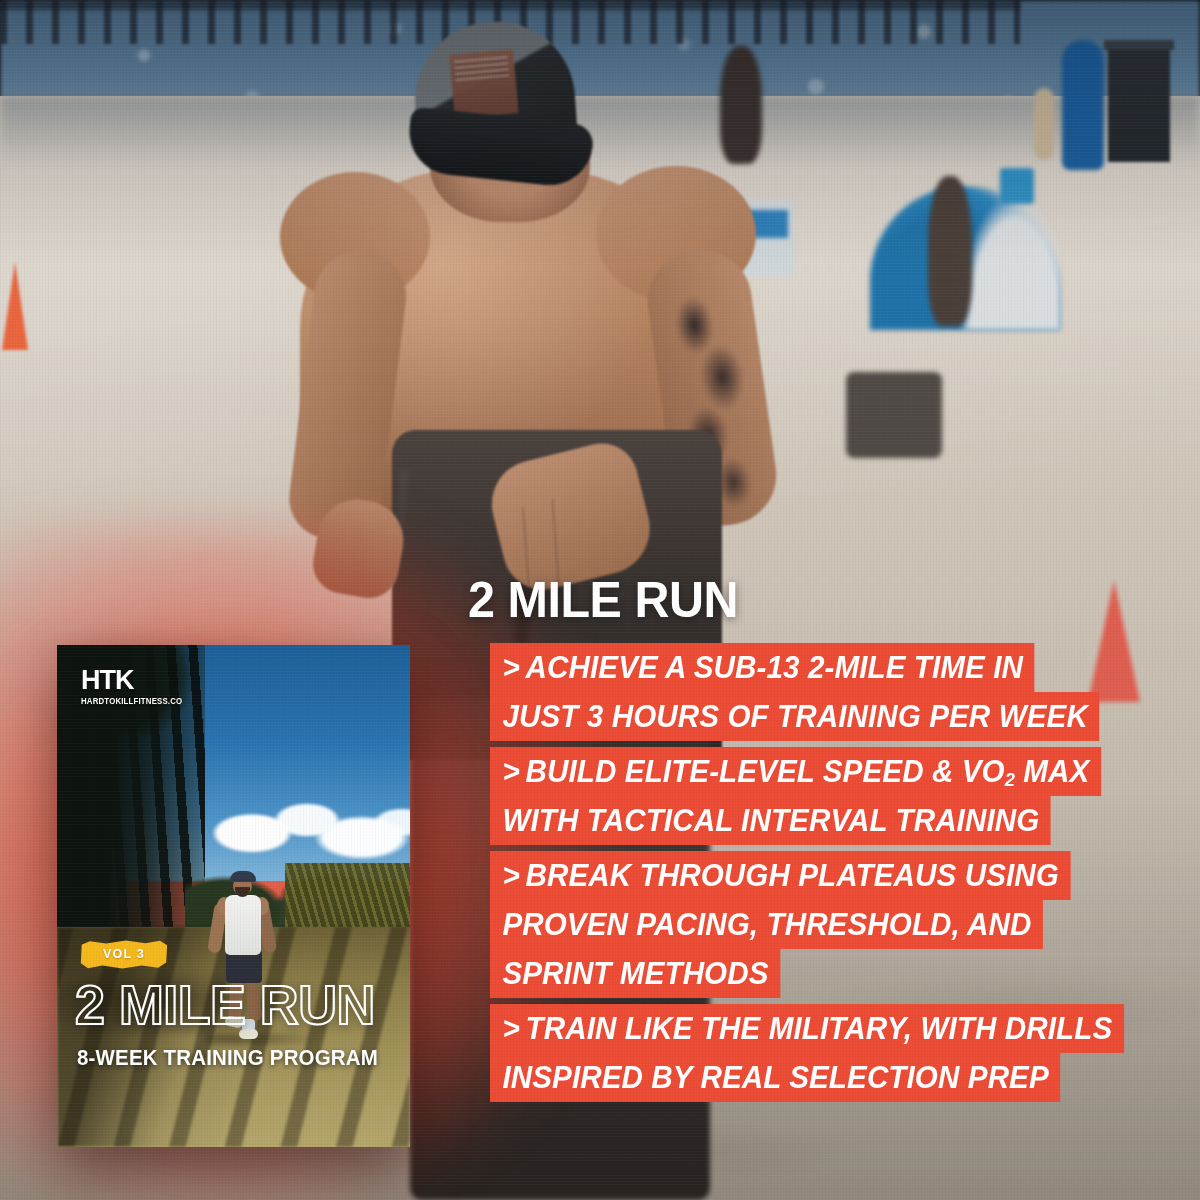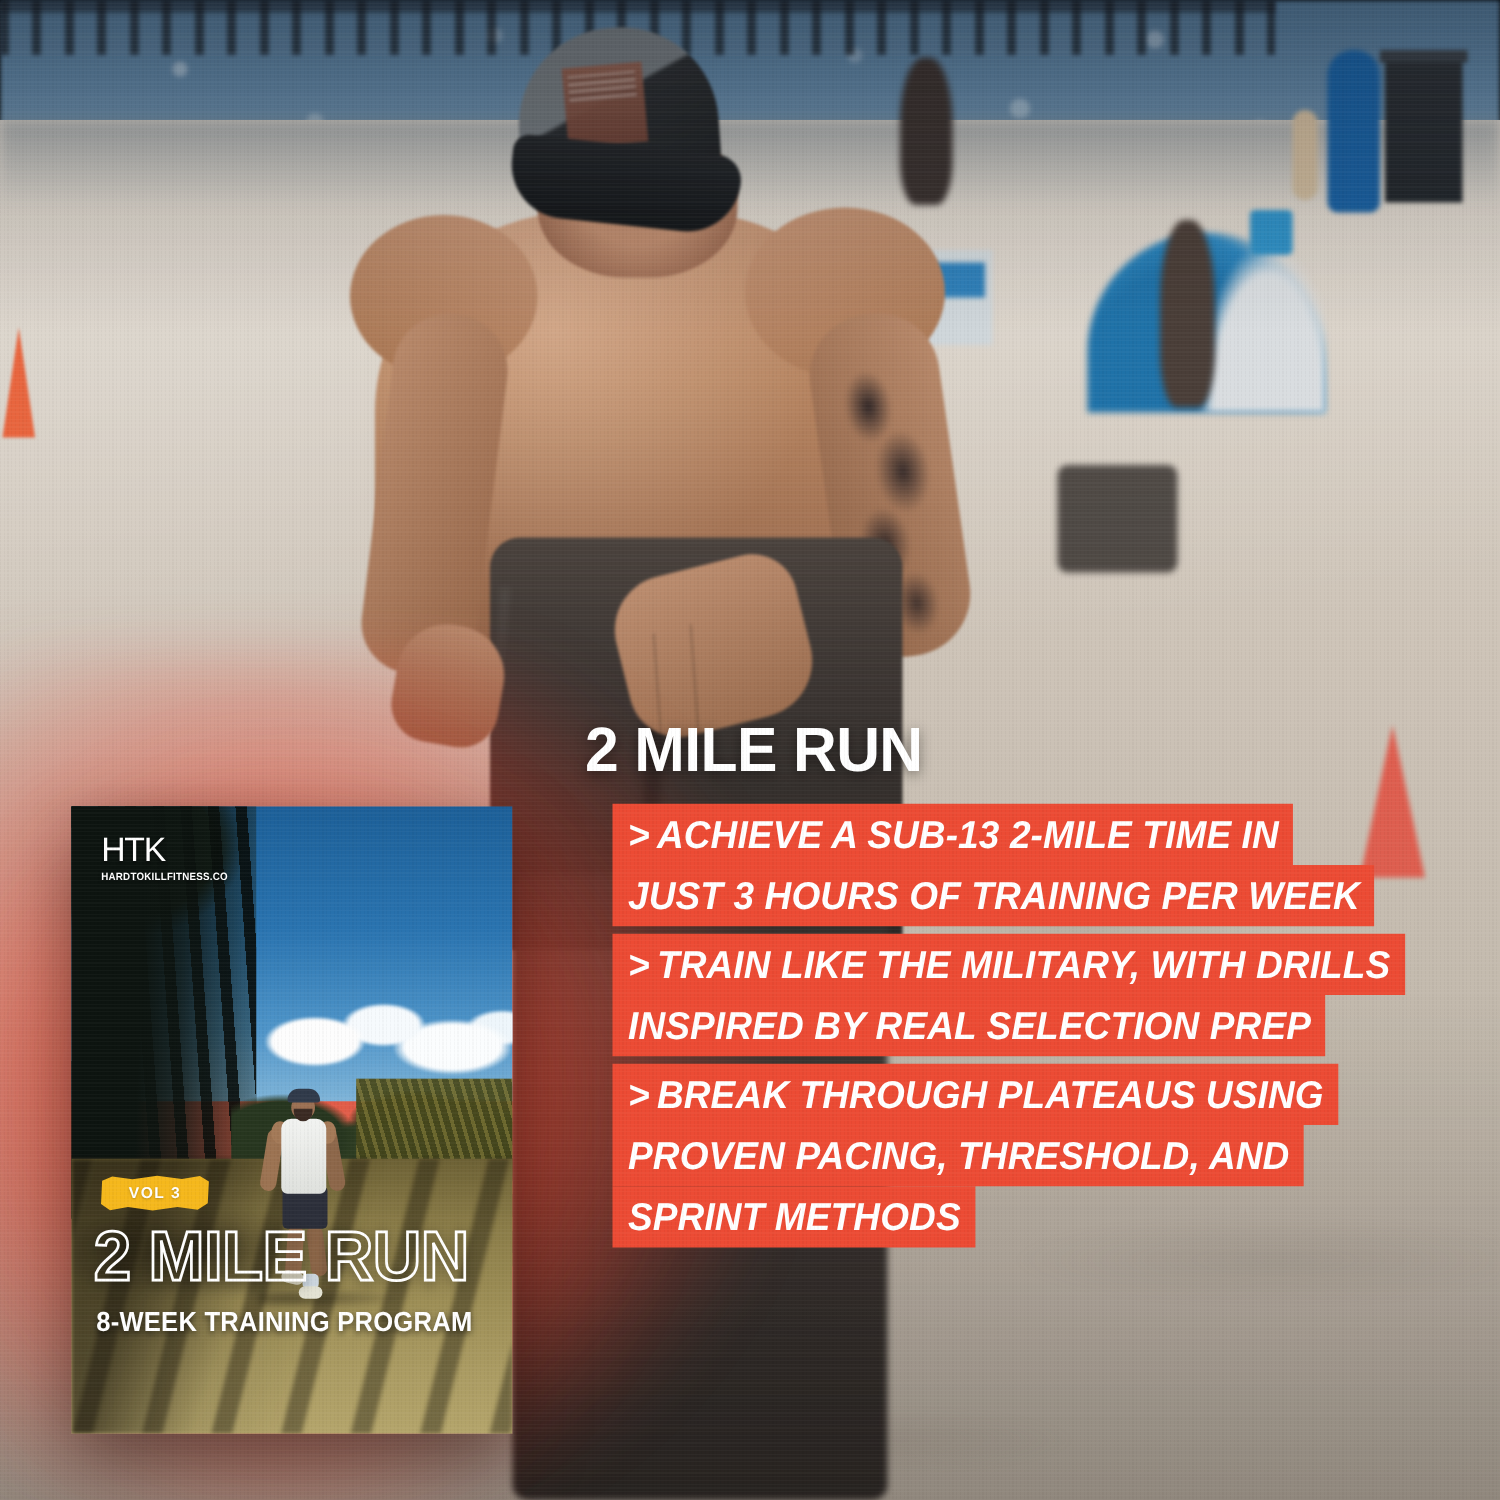--- a/index.html
+++ b/index.html
@@ -329,21 +329,21 @@
   .pcr-leg-l { left:172px; top:336px; width:13px; height:44px; background:#9a7150; border-radius:6px; transform:rotate(4deg); }
   .pcr-leg-r { left:190px; top:336px; width:13px; height:40px; background:#8b6547; border-radius:6px; transform:rotate(-7deg); }
   .pcr-sock  { left:185px; top:374px; width:13px; height:12px; background:#cfd9e2; border-radius:4px; }
   .pcr-shoe  { left:182px; top:384px; width:19px; height:10px; background:#e4e3d4; border-radius:5px; }
   .pcr-shoe2 { left:168px; top:372px; width:18px; height:10px; background:#ddd8c4; border-radius:5px; transform:rotate(12deg); }
   .pcr-shadow{ left:150px; top:386px; width:120px; height:16px;
                background: radial-gradient(ellipse at 22% 50%, rgba(24,20,10,.55), transparent 72%); filter: blur(3px); }
 
   .pc-logo { position:absolute; left:24px; top:22px; }
   .pc-logo-mark {
-    font-size: 27px; letter-spacing: -1px; color:#fff; font-weight:400;
+    font-size: 27px; letter-spacing: -1px; color:#fff; font-weight:700;
     font-family:"Liberation Sans", sans-serif; line-height:1;
     text-shadow: 0 1px 3px rgba(0,0,0,.6);
   }
   .pc-logo-sub {
     margin-top:2px; font-size:8.5px; letter-spacing:.2px; color:#fff; font-weight:700;
     transform: scaleX(.92); transform-origin:left center;
     text-shadow: 0 1px 3px rgba(0,0,0,.6);
   }
   .pc-vol {
     position:absolute; left:22px; top:295px;
@@ -501,25 +501,29 @@
   </div>
 
   <div class="copy">
     <div class="headline">2 MILE RUN</div>
     <div class="bullets">
         <div class="bullet-group">
           <div class="bline"><span class="chev">&gt;</span>ACHIEVE A SUB-13 2-MILE TIME IN</div>
           <div class="bline">JUST 3 HOURS OF TRAINING PER WEEK</div>
         </div>
         <div class="bullet-group">
-          <div class="bline"><span class="chev">&gt;</span>TRAIN LIKE THE MILITARY, WITH DRILLS</div>
-          <div class="bline">INSPIRED BY REAL SELECTION PREP</div>
+          <div class="bline"><span class="chev">&gt;</span>BUILD ELITE-LEVEL SPEED &amp; VO<sub>2</sub> MAX</div>
+          <div class="bline">WITH TACTICAL INTERVAL TRAINING</div>
         </div>
         <div class="bullet-group">
           <div class="bline"><span class="chev">&gt;</span>BREAK THROUGH PLATEAUS USING</div>
           <div class="bline">PROVEN PACING, THRESHOLD, AND</div>
           <div class="bline">SPRINT METHODS</div>
         </div>
+        <div class="bullet-group">
+          <div class="bline"><span class="chev">&gt;</span>TRAIN LIKE THE MILITARY, WITH DRILLS</div>
+          <div class="bline">INSPIRED BY REAL SELECTION PREP</div>
+        </div>
       </div>
   </div>
 
   <div class="noise"></div>
 </div>
 
 </body></html>

